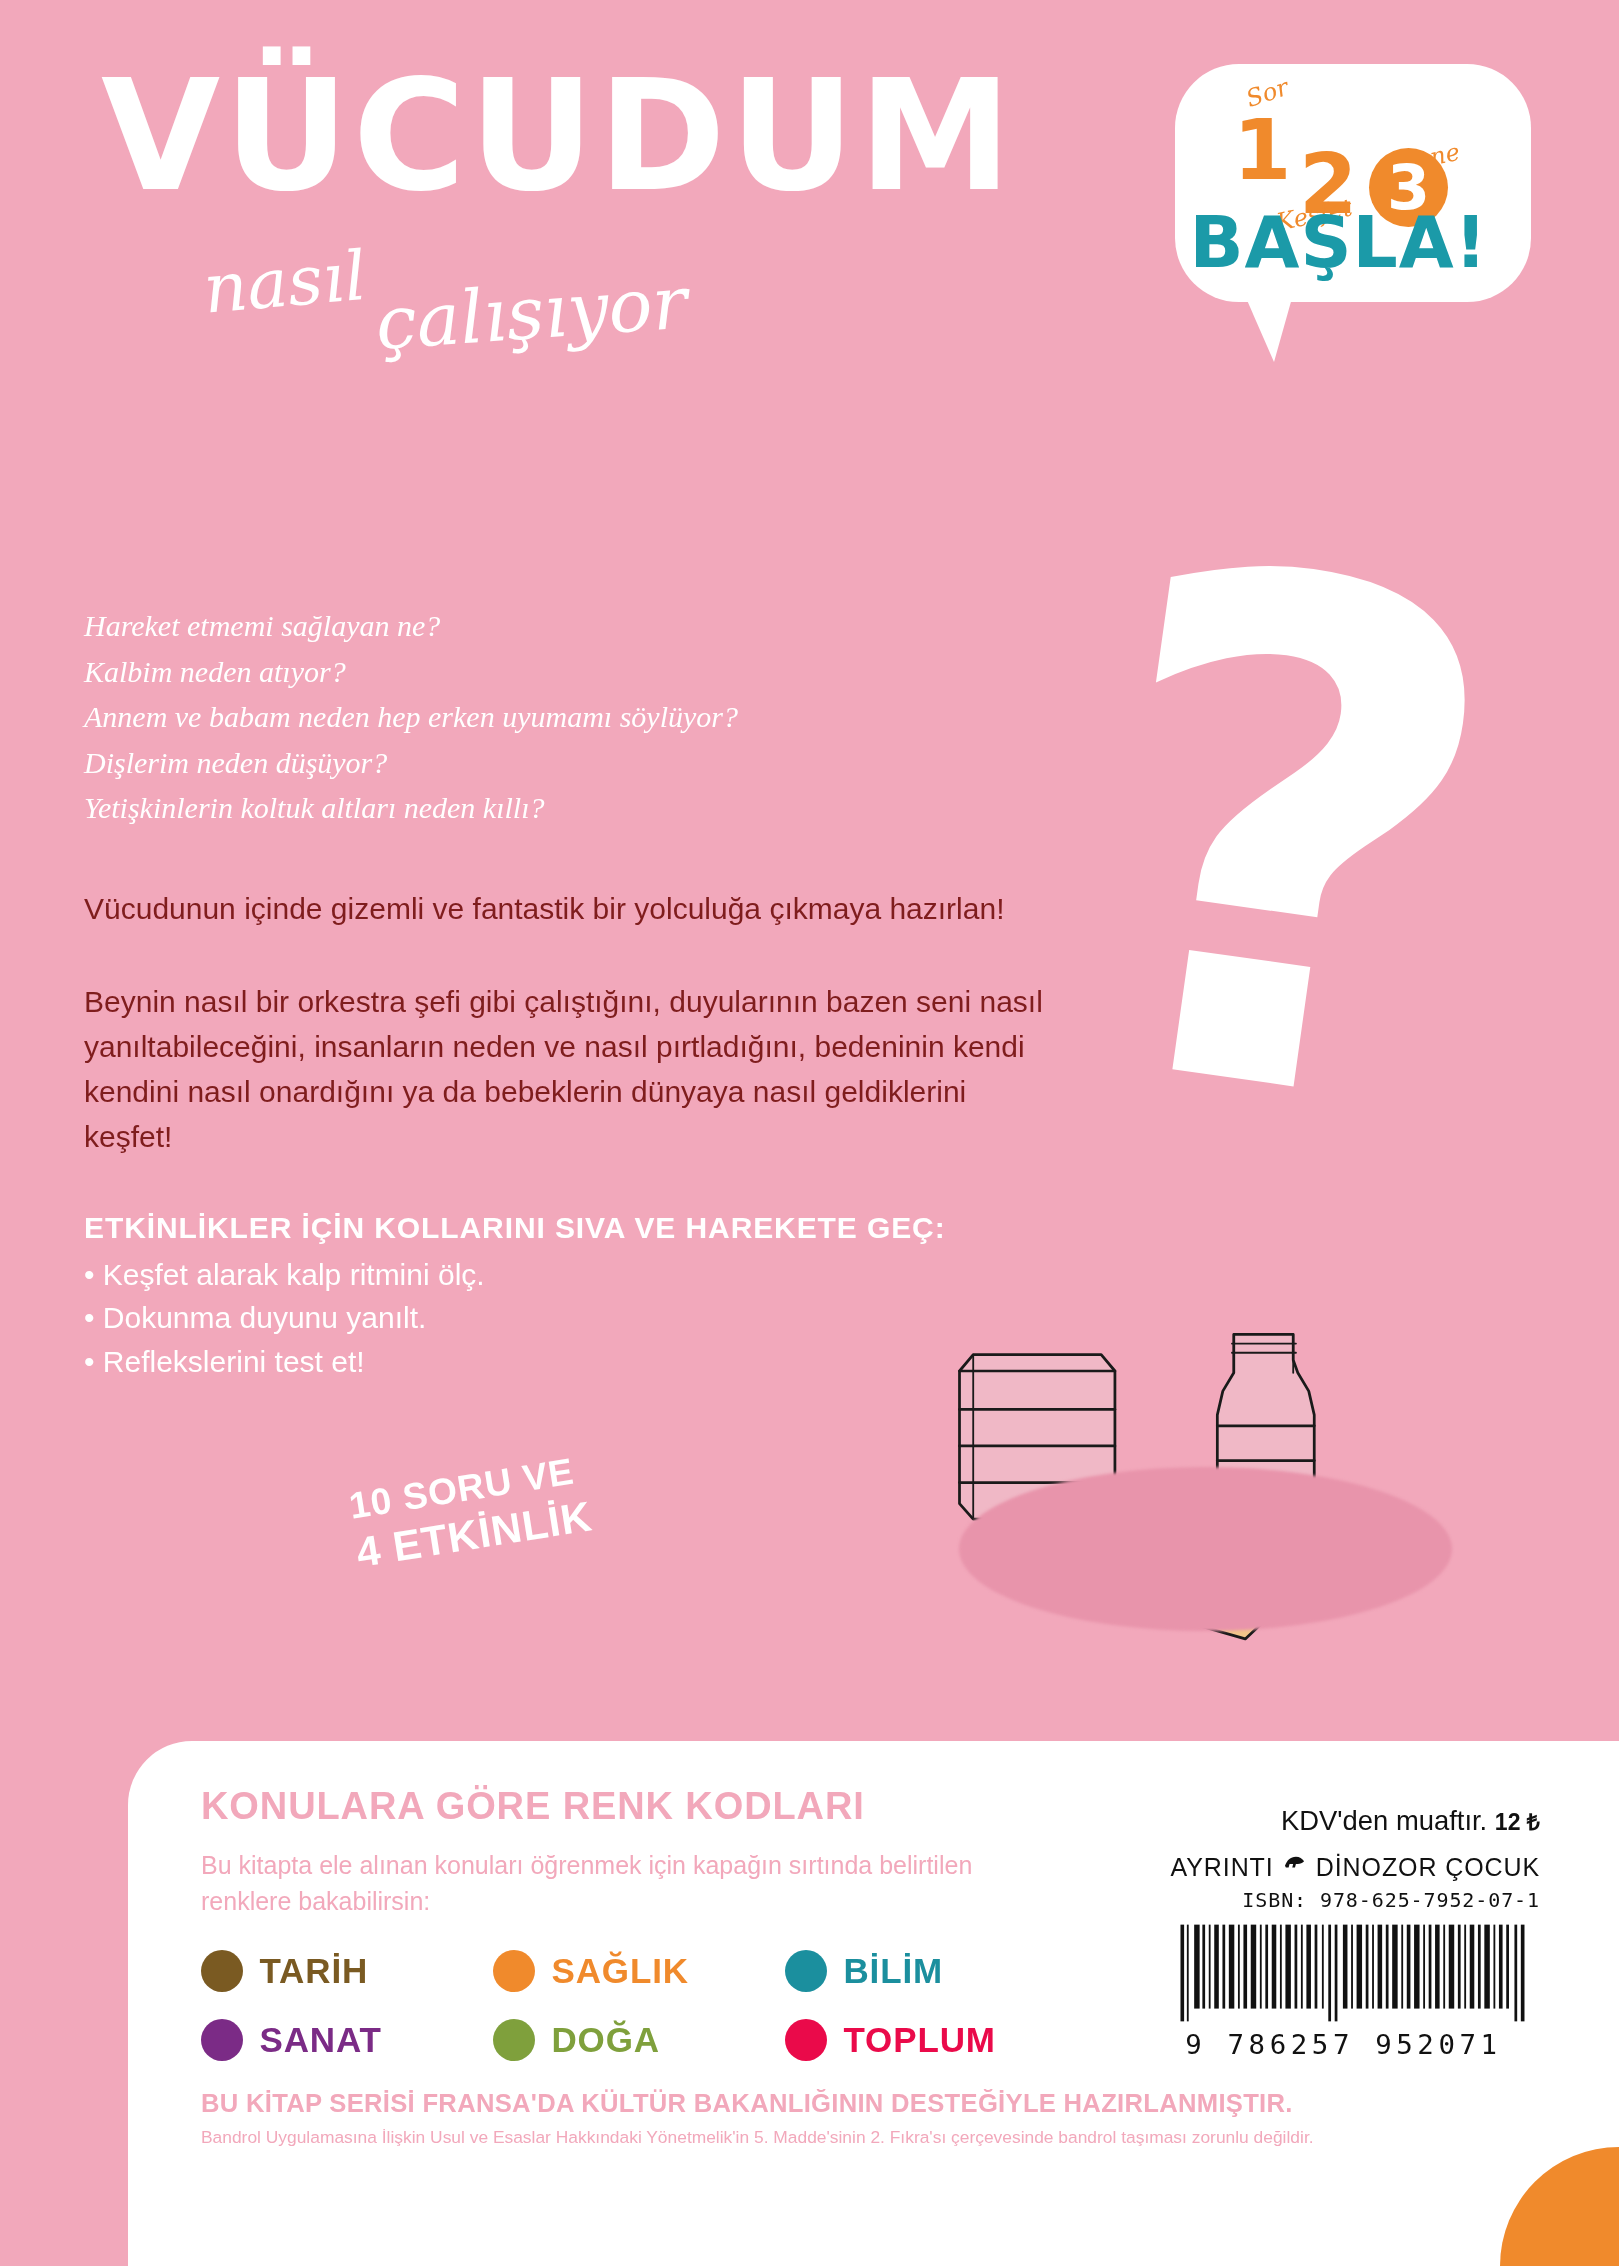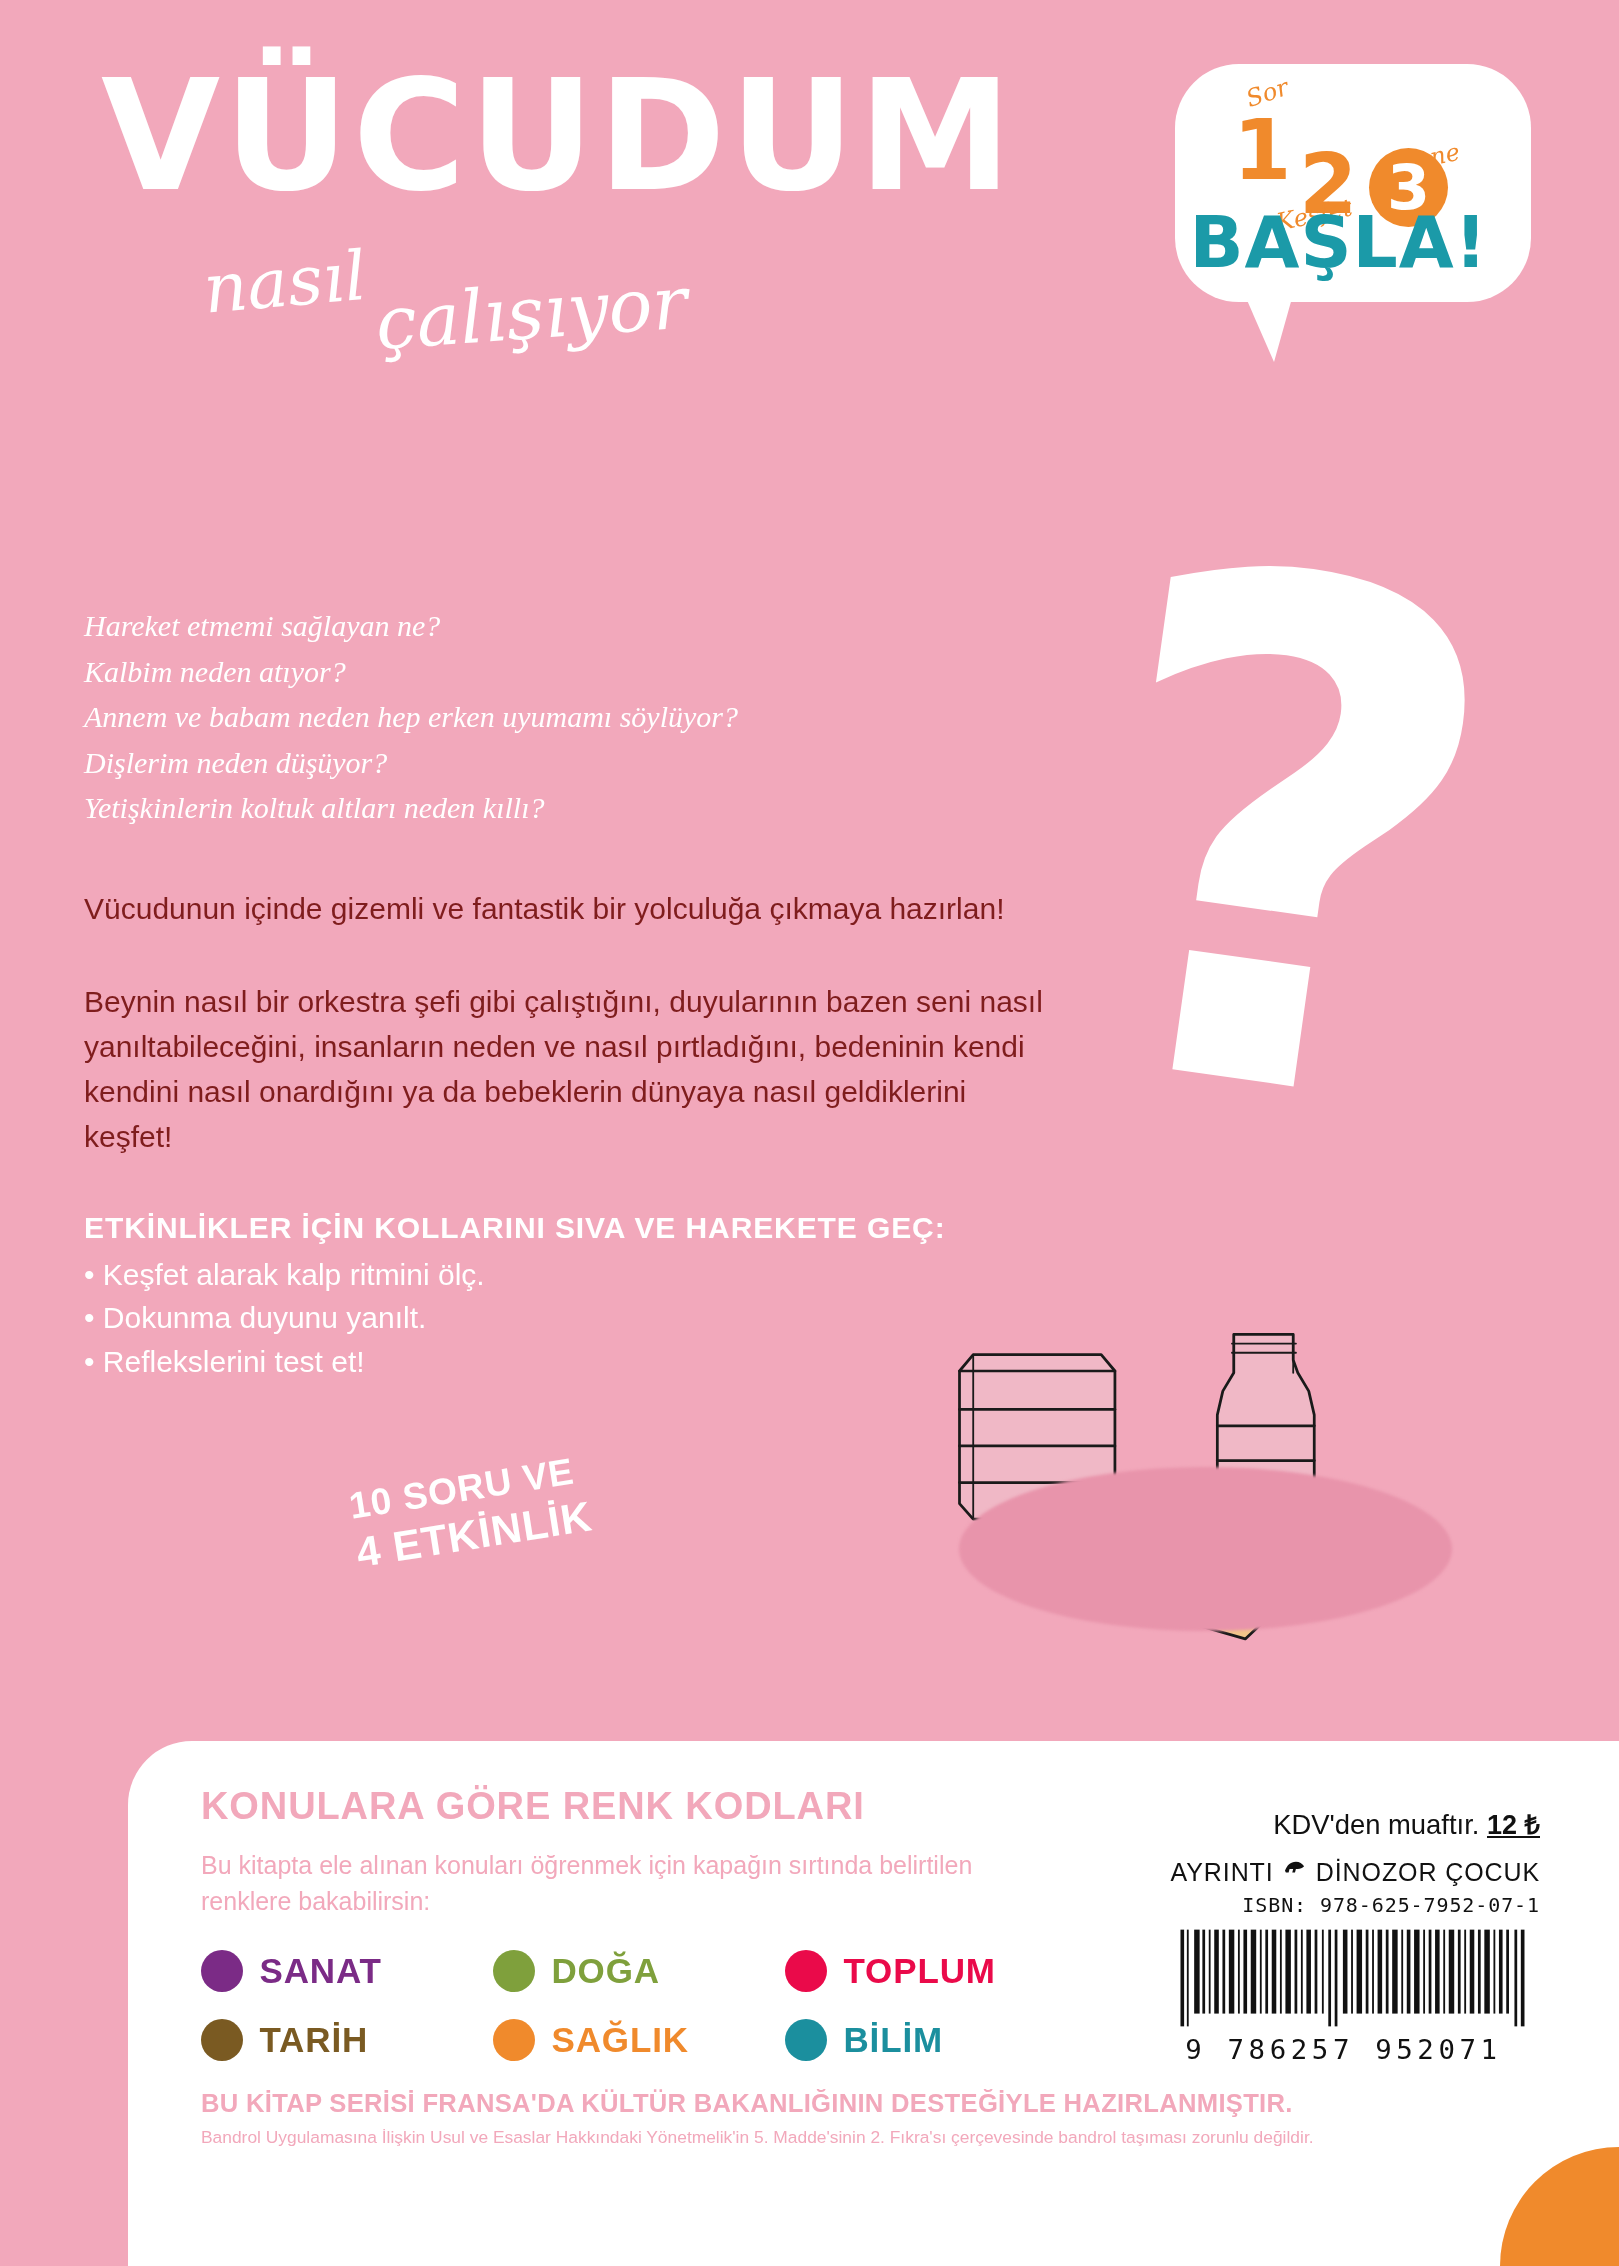--- a/index.html
+++ b/index.html
@@ -319,21 +319,21 @@
     top: 64px;
     width: 393px;
     text-align: right;
   }
   .kdv {
     font-family: "Liberation Sans", sans-serif;
     font-size: 27.4px;
     color: #111111;
     margin: 0 0 16.4px 0;
   }
-  .kdv b { font-size: 27px; text-decoration: underline; }
+  .kdv b { font-size: 23px; }
   .publisher {
     font-family: "Liberation Sans", sans-serif;
     font-size: 25px;
     color: #111111;
     letter-spacing: 0.9px;
     margin: 0 0 5.5px 0;
     display: flex;
     justify-content: flex-end;
     gap: 9.1px;
   }
@@ -447,44 +447,44 @@
 <div class="bottom-panel">
   <div class="orange-corner"></div>
 
   <div class="panel-inner">
     <p class="panel-title">KONULARA GÖRE RENK KODLARI</p>
     <p class="panel-sub">Bu kitapta ele alınan konuları öğrenmek için kapağın sırtında belirtilen renklere bakabilirsin:</p>
 
     <div class="codes">
       <div class="codes-row">
         <div class="code">
+          <span class="dot" style="background:#7a5a22"></span>
+          <span class="code-label" style="color:#7a5a22">TARİH</span>
+        </div>
+        <div class="code">
+          <span class="dot" style="background:#f08a2c"></span>
+          <span class="code-label" style="color:#f08a2c">SAĞLIK</span>
+        </div>
+        <div class="code">
+          <span class="dot" style="background:#1b8f9e"></span>
+          <span class="code-label" style="color:#1b8f9e">BİLİM</span>
+        </div>
+      </div>
+      <div class="codes-row">
+        <div class="code">
           <span class="dot" style="background:#7b2b86"></span>
           <span class="code-label" style="color:#7b2b86">SANAT</span>
         </div>
         <div class="code">
           <span class="dot" style="background:#7fa03c"></span>
           <span class="code-label" style="color:#7fa03c">DOĞA</span>
         </div>
         <div class="code">
           <span class="dot" style="background:#ea0a4a"></span>
           <span class="code-label" style="color:#ea0a4a">TOPLUM</span>
-        </div>
-      </div>
-      <div class="codes-row">
-        <div class="code">
-          <span class="dot" style="background:#7a5a22"></span>
-          <span class="code-label" style="color:#7a5a22">TARİH</span>
-        </div>
-        <div class="code">
-          <span class="dot" style="background:#f08a2c"></span>
-          <span class="code-label" style="color:#f08a2c">SAĞLIK</span>
-        </div>
-        <div class="code">
-          <span class="dot" style="background:#1b8f9e"></span>
-          <span class="code-label" style="color:#1b8f9e">BİLİM</span>
         </div>
       </div>
     </div>
 
     <p class="panel-footer-bold">BU KİTAP SERİSİ FRANSA'DA KÜLTÜR BAKANLIĞININ DESTEĞİYLE HAZIRLANMIŞTIR.</p>
     <p class="panel-footer-small">Bandrol Uygulamasına İlişkin Usul ve Esaslar Hakkındaki Yönetmelik'in 5. Madde'sinin 2. Fıkra'sı çerçevesinde bandrol taşıması zorunlu değildir.</p>
   </div>
 
   <div class="panel-right">
     <p class="kdv">

